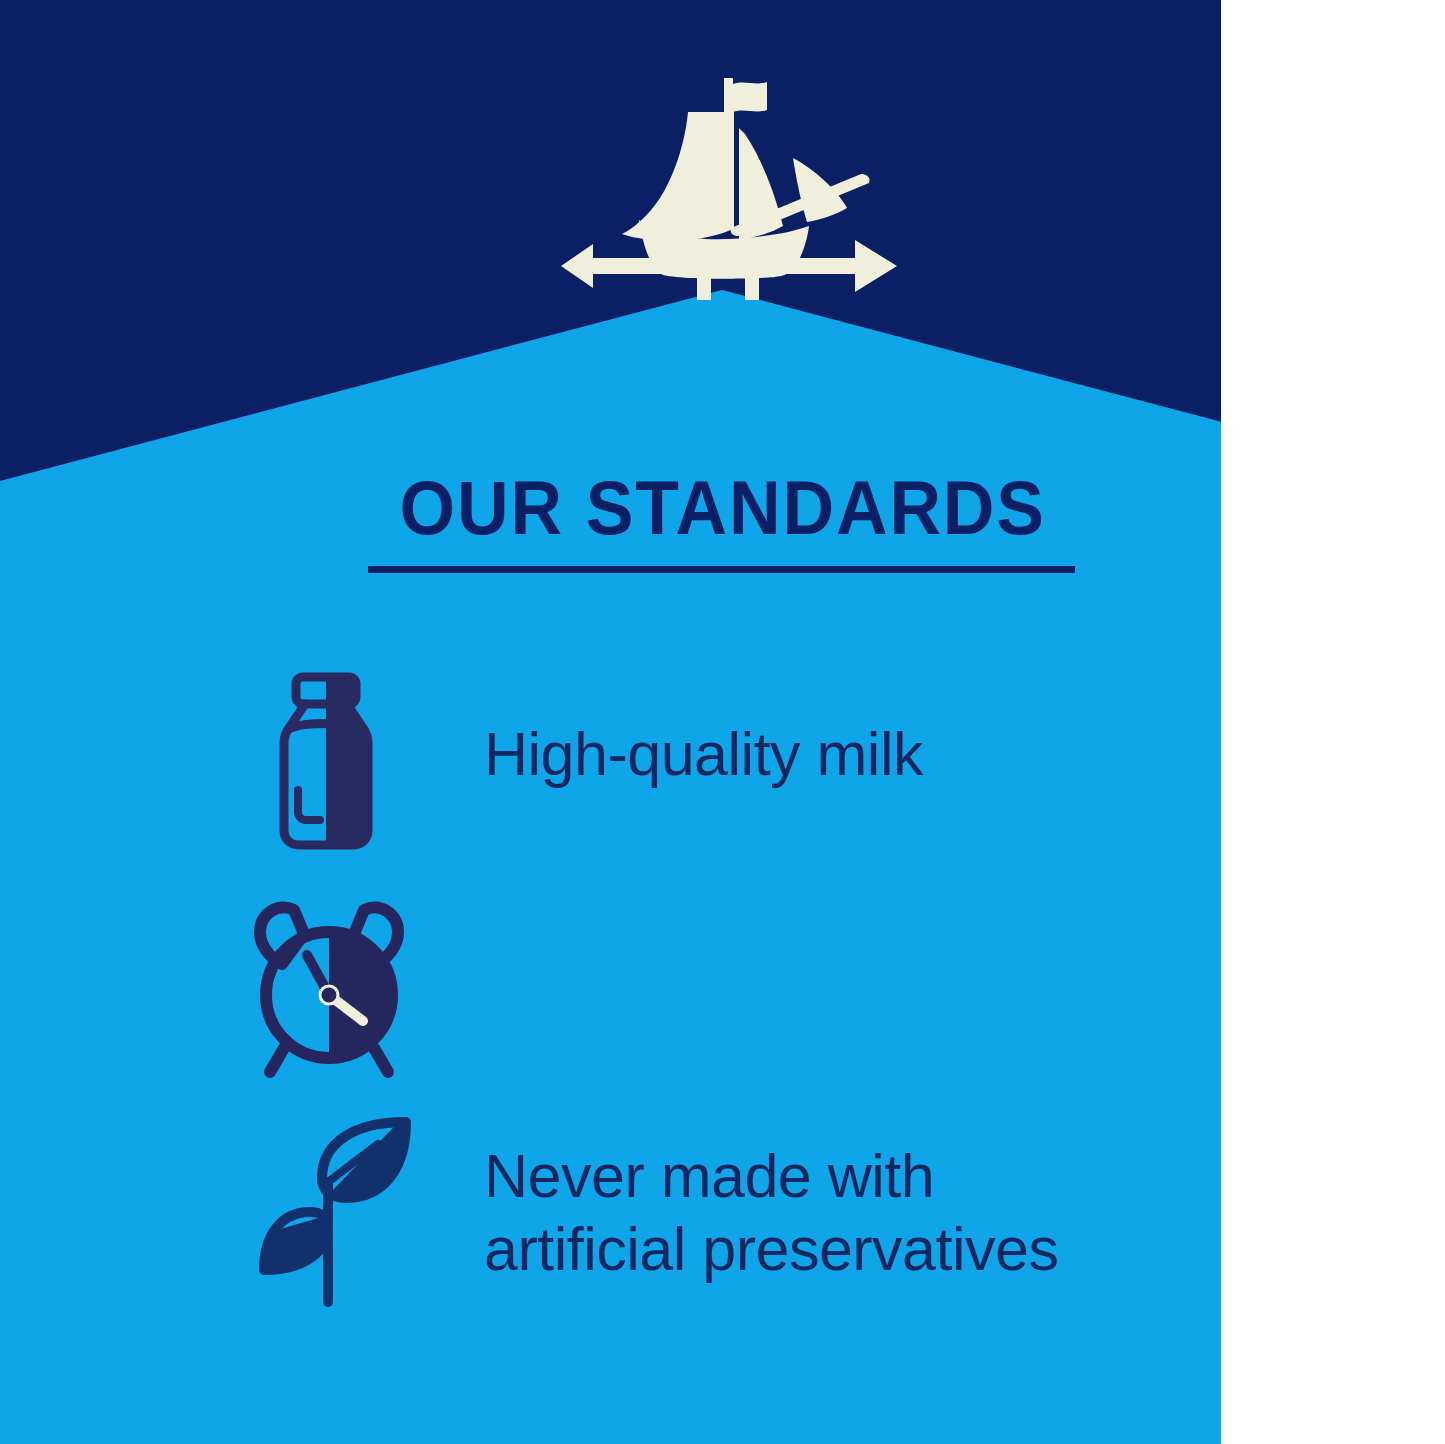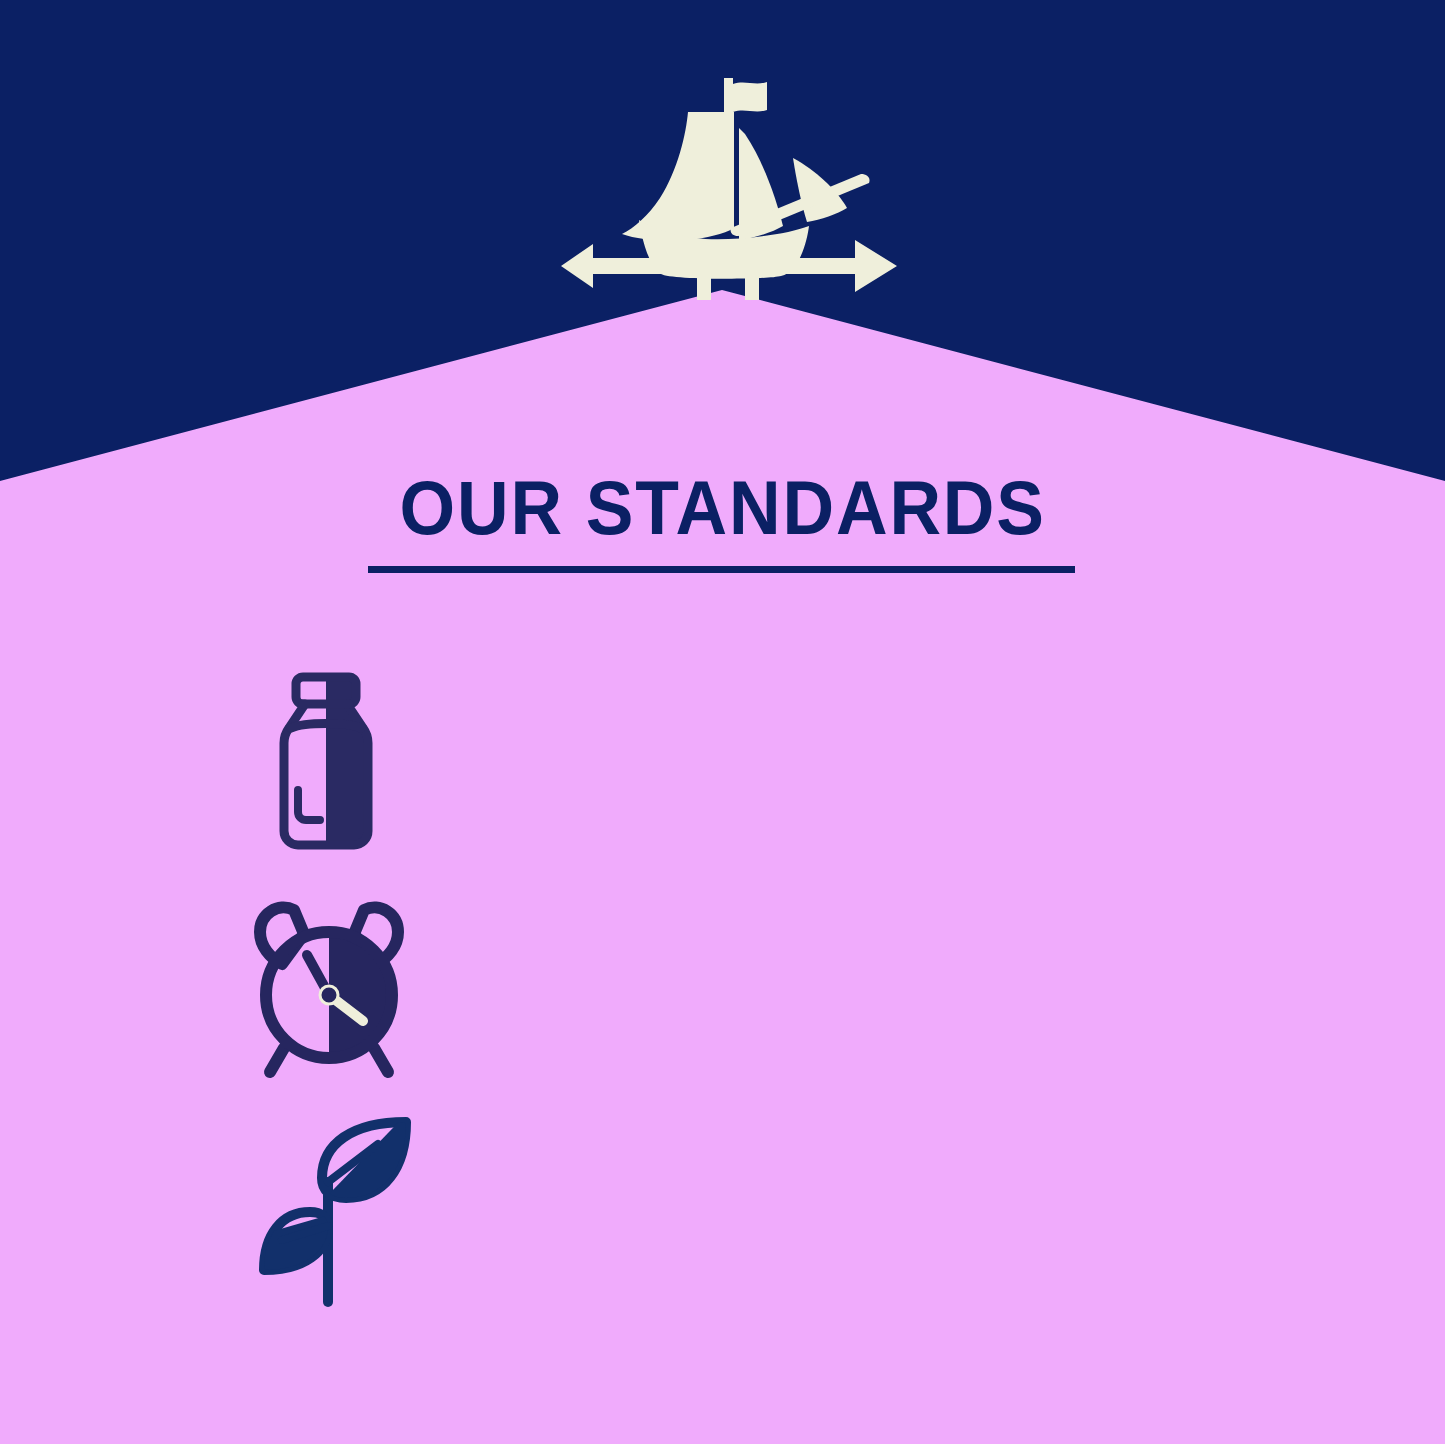--- a/index.html
+++ b/index.html
@@ -3,24 +3,24 @@
 <meta charset="utf-8">
 <title>Our Standards</title>
 <style>
   html, body {
     margin: 0;
     padding: 0;
     background: #ffffff;
   }
   #stage {
     position: relative;
-    width: 1445px;
+    width: 1221px;
     height: 1444px;
     overflow: hidden;
-    background: #f0abfc;
+    background: #0ea5e9;
     font-family: "Liberation Sans", sans-serif;
   }
 
   
   .navy-band {
     position: absolute;
     left: 0;
     top: 0;
     width: 1445px;
     height: 485px;
@@ -171,20 +171,21 @@
                    h-56 a14 14 0 0 1 -14 -14 v-88 a26 26 0 0 1 5 -15
                    l16 -24 h-2 a7 7 0 0 1 -7 -7 v-13 a7 7 0 0 1 7 -7 z" fill="none" stroke="#2A2A63" stroke-width="9" stroke-linejoin="round"></path>
 
           <path d="M29 68 c14 -6 56 -6 70 0" fill="none" stroke="#2A2A63" stroke-width="9" stroke-linecap="round"></path>
 
           <path d="M41 44 h46" fill="none" stroke="#2A2A63" stroke-width="9" stroke-linecap="round"></path>
 
           <path d="M36 130 v22 a8 8 0 0 0 8 8 h14" fill="none" stroke="#2A2A63" stroke-width="8" stroke-linecap="round" stroke-linejoin="round"></path>
         </svg>
       </div>
+      <div class="feature-text single">High-quality milk</div>
     </div>
 
     <div class="feature-row">
       <div class="feature-icon icon-clock">
         <svg viewBox="0 0 158 194" xmlns="http://www.w3.org/2000/svg" aria-hidden="true">
           <defs>
             <clipPath id="clockClip">
               <circle cx="79" cy="107" r="63"></circle>
             </clipPath>
           </defs>
@@ -228,16 +229,18 @@
             <path d="M86 70 l50 -38" fill="none" stroke="#12306B" stroke-width="8" stroke-linecap="round"></path>
           </g>
 
           <g>
             <path d="M86 114 c0 26 -24 44 -64 44 c0 -36 18 -58 46 -58 c12 0 18 6 18 14 z" fill="none" stroke="#12306B" stroke-width="10" stroke-linejoin="round"></path>
             <path d="M0 128 L104 98 L104 176 L0 176 Z" fill="#12306B" clip-path="url(#leafBotClip)"></path>
             <path d="M86 114 l-46 14" fill="none" stroke="#12306B" stroke-width="8" stroke-linecap="round"></path>
           </g>
         </svg>
       </div>
+      <div class="feature-text double">Never made with
+artificial preservatives</div>
     </div>
 
   </div>
 </div>
 
 </body></html>

